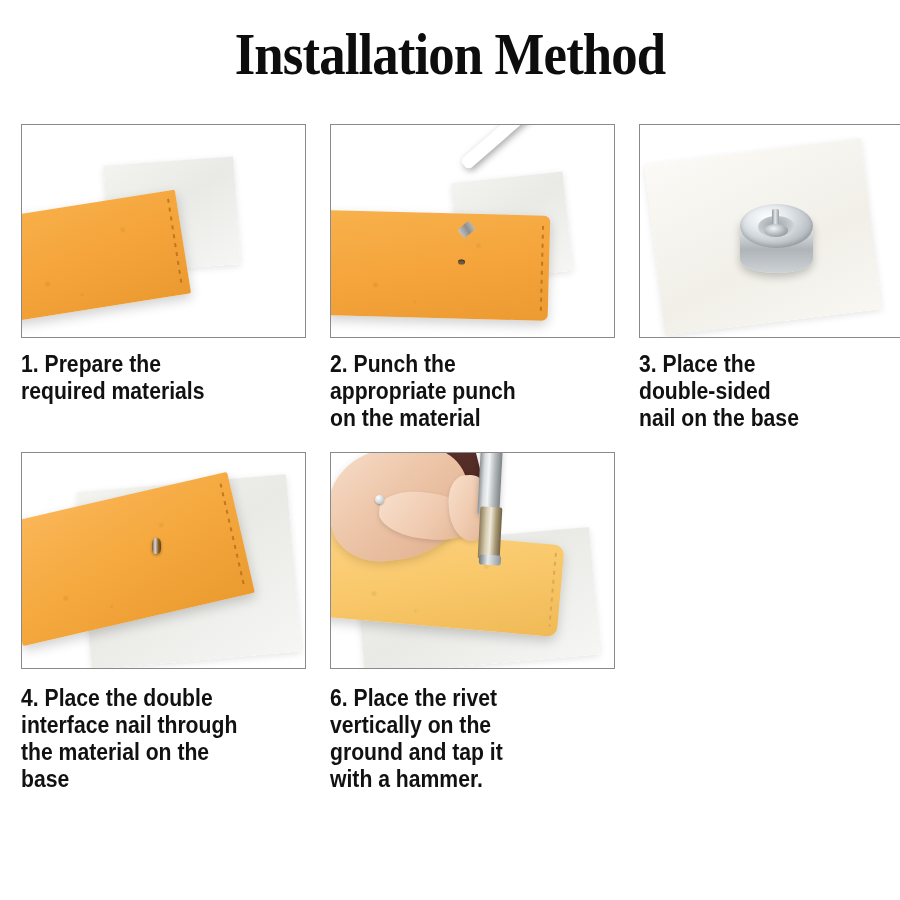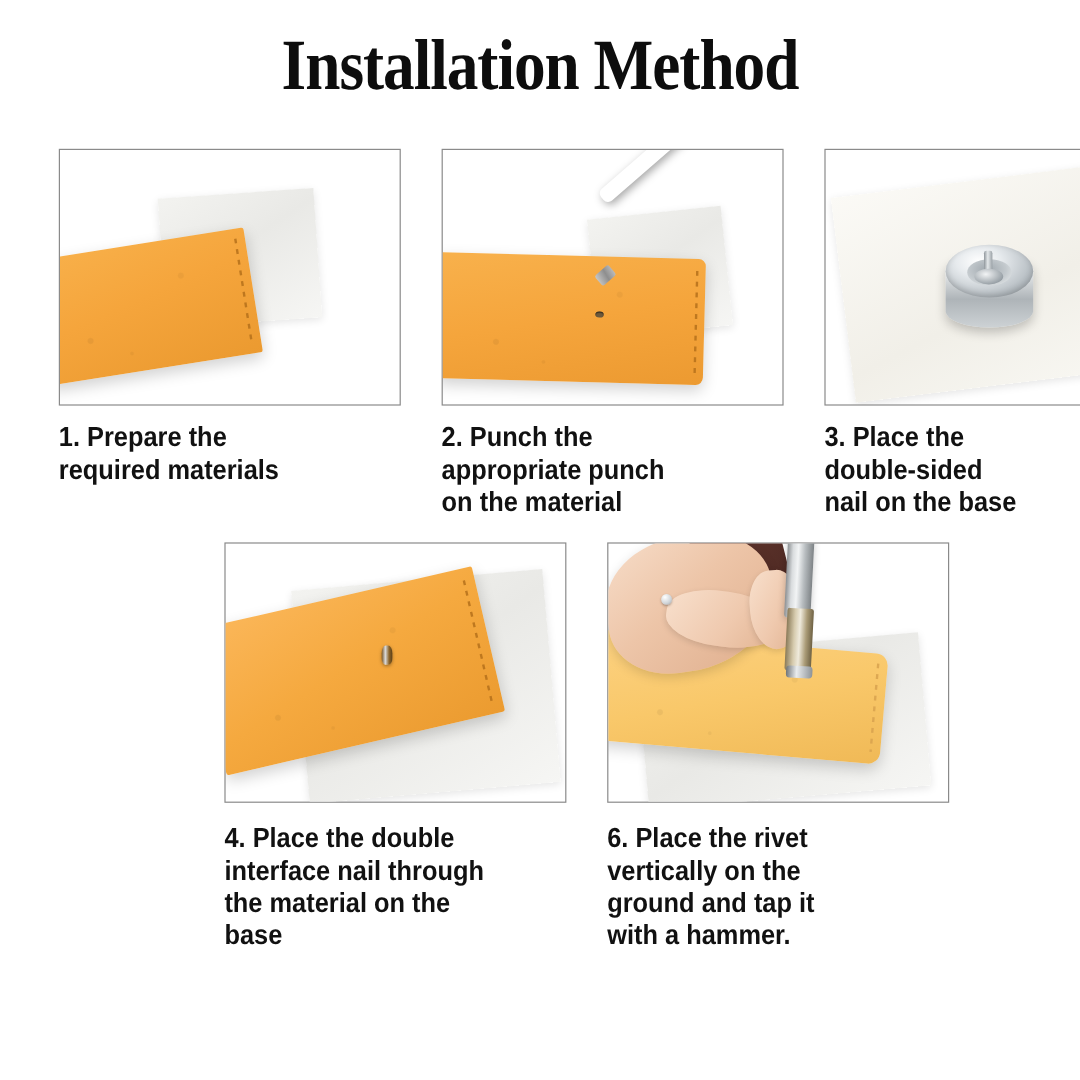--- a/index.html
+++ b/index.html
@@ -30,30 +30,29 @@
     transform-origin: center top;
     white-space: nowrap;
   }
 
   
   .grid {
     position: absolute;
     top: 124px;
     left: 0;
     width: 873px;
-    padding-left: 28px;
   }
   .row {
     display: flex;
     width: 900px;
   }
-  .row.row2 { margin-top: 20px; justify-content: center; }
+  .row.row2 { margin-top: 20px; }
   .cell {
     width: 285px;
-    margin-left: 34px;
+    margin-left: 24px;
   }
   .cell.c1 { margin-left: 21px; }
 
   .photo {
     position: relative;
     width: 283px;
     height: 212px;
     border: 1px solid #8a8a8a;
     background: #ffffff;
     overflow: hidden;

